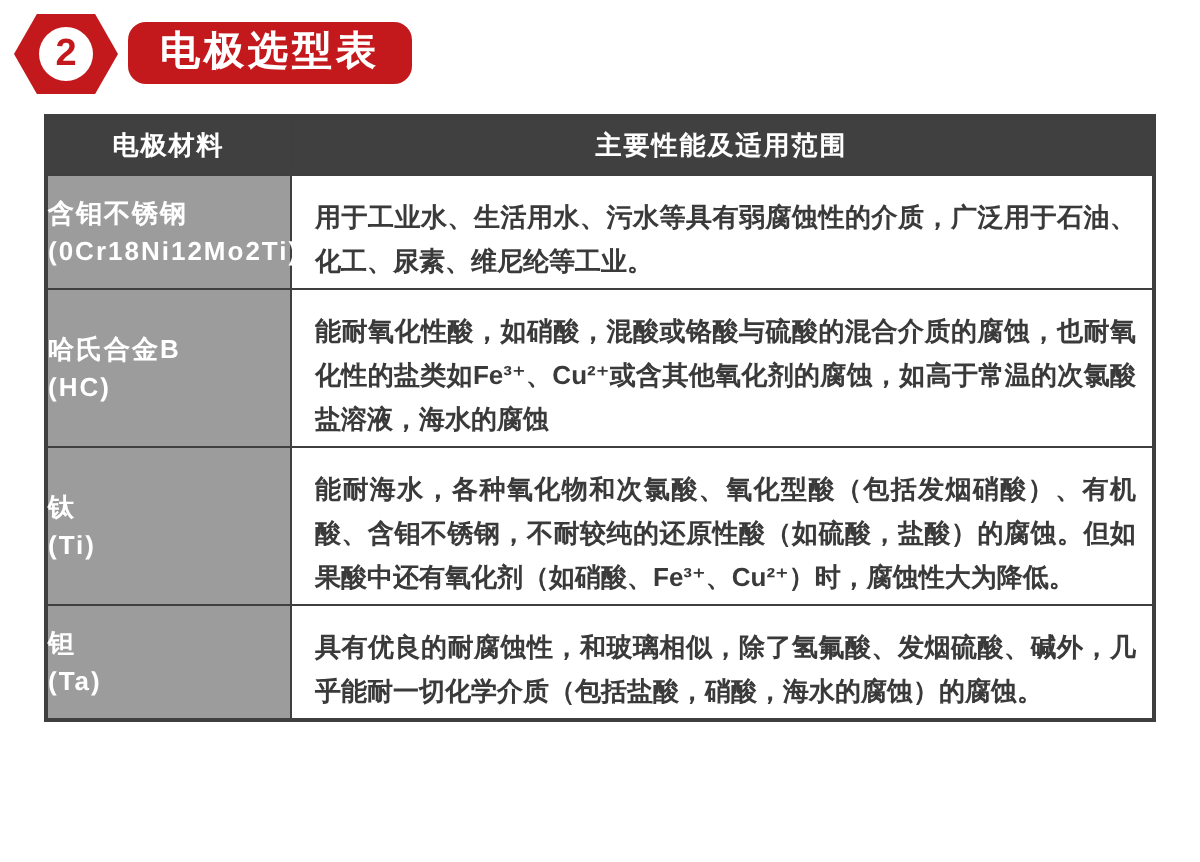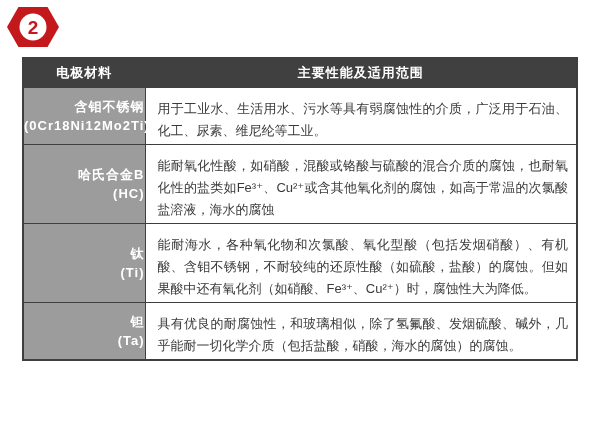--- a/index.html
+++ b/index.html
@@ -38,26 +38,26 @@
     border: 1px solid #3f3f3f;
   }
   col.c-material { width: 122px; }
   th {
     background: #404040; color: #ffffff;
     font-size: 13px; font-weight: bold; height: 29px;
     letter-spacing: 1px;
   }
   td.material-cell {
     background: #9c9c9c; color: #ffffff;
-    font-size: 13px; font-weight: bold; text-align: right;
+    font-size: 13px; font-weight: bold; text-align: left;
     vertical-align: middle; line-height: 19px; letter-spacing: 1px;
   }
   td.desc-cell {
     background: #ffffff; color: #3a3a3a;
-    font-size: 13px; font-weight: 400;
+    font-size: 13px; font-weight: 700;
     padding: 10px 8px 2px 12px; line-height: 22px;
     text-align: justify; vertical-align: middle;
   }
   .cell-code:empty, .cell-name:empty { display: none; }
   .cell-name, .cell-code { display: block; }
 
   tbody tr.r0 { height: 46px; }
   tbody tr.r1 { height: 49px; }
   tbody tr.r2 { height: 63px; }
   tbody tr.r3 { height: 73px; }
@@ -65,20 +65,21 @@
   tbody tr.r5 { height: 23px; }
   tbody tr.r6 { height: 26px; }
 </style>
 </head>
 <body>
 
 <div class="header">
   <div class="hexagon">
     <div class="hex-circle">2</div>
   </div>
+  <div class="title-pill">电极选型表</div>
 </div>
 
 <table class="sel-table">
   <colgroup>
       <col class="c-material">
       <col class="c-desc">
     </colgroup>
   <thead>
     <tr>
       <th>电极材料</th>

